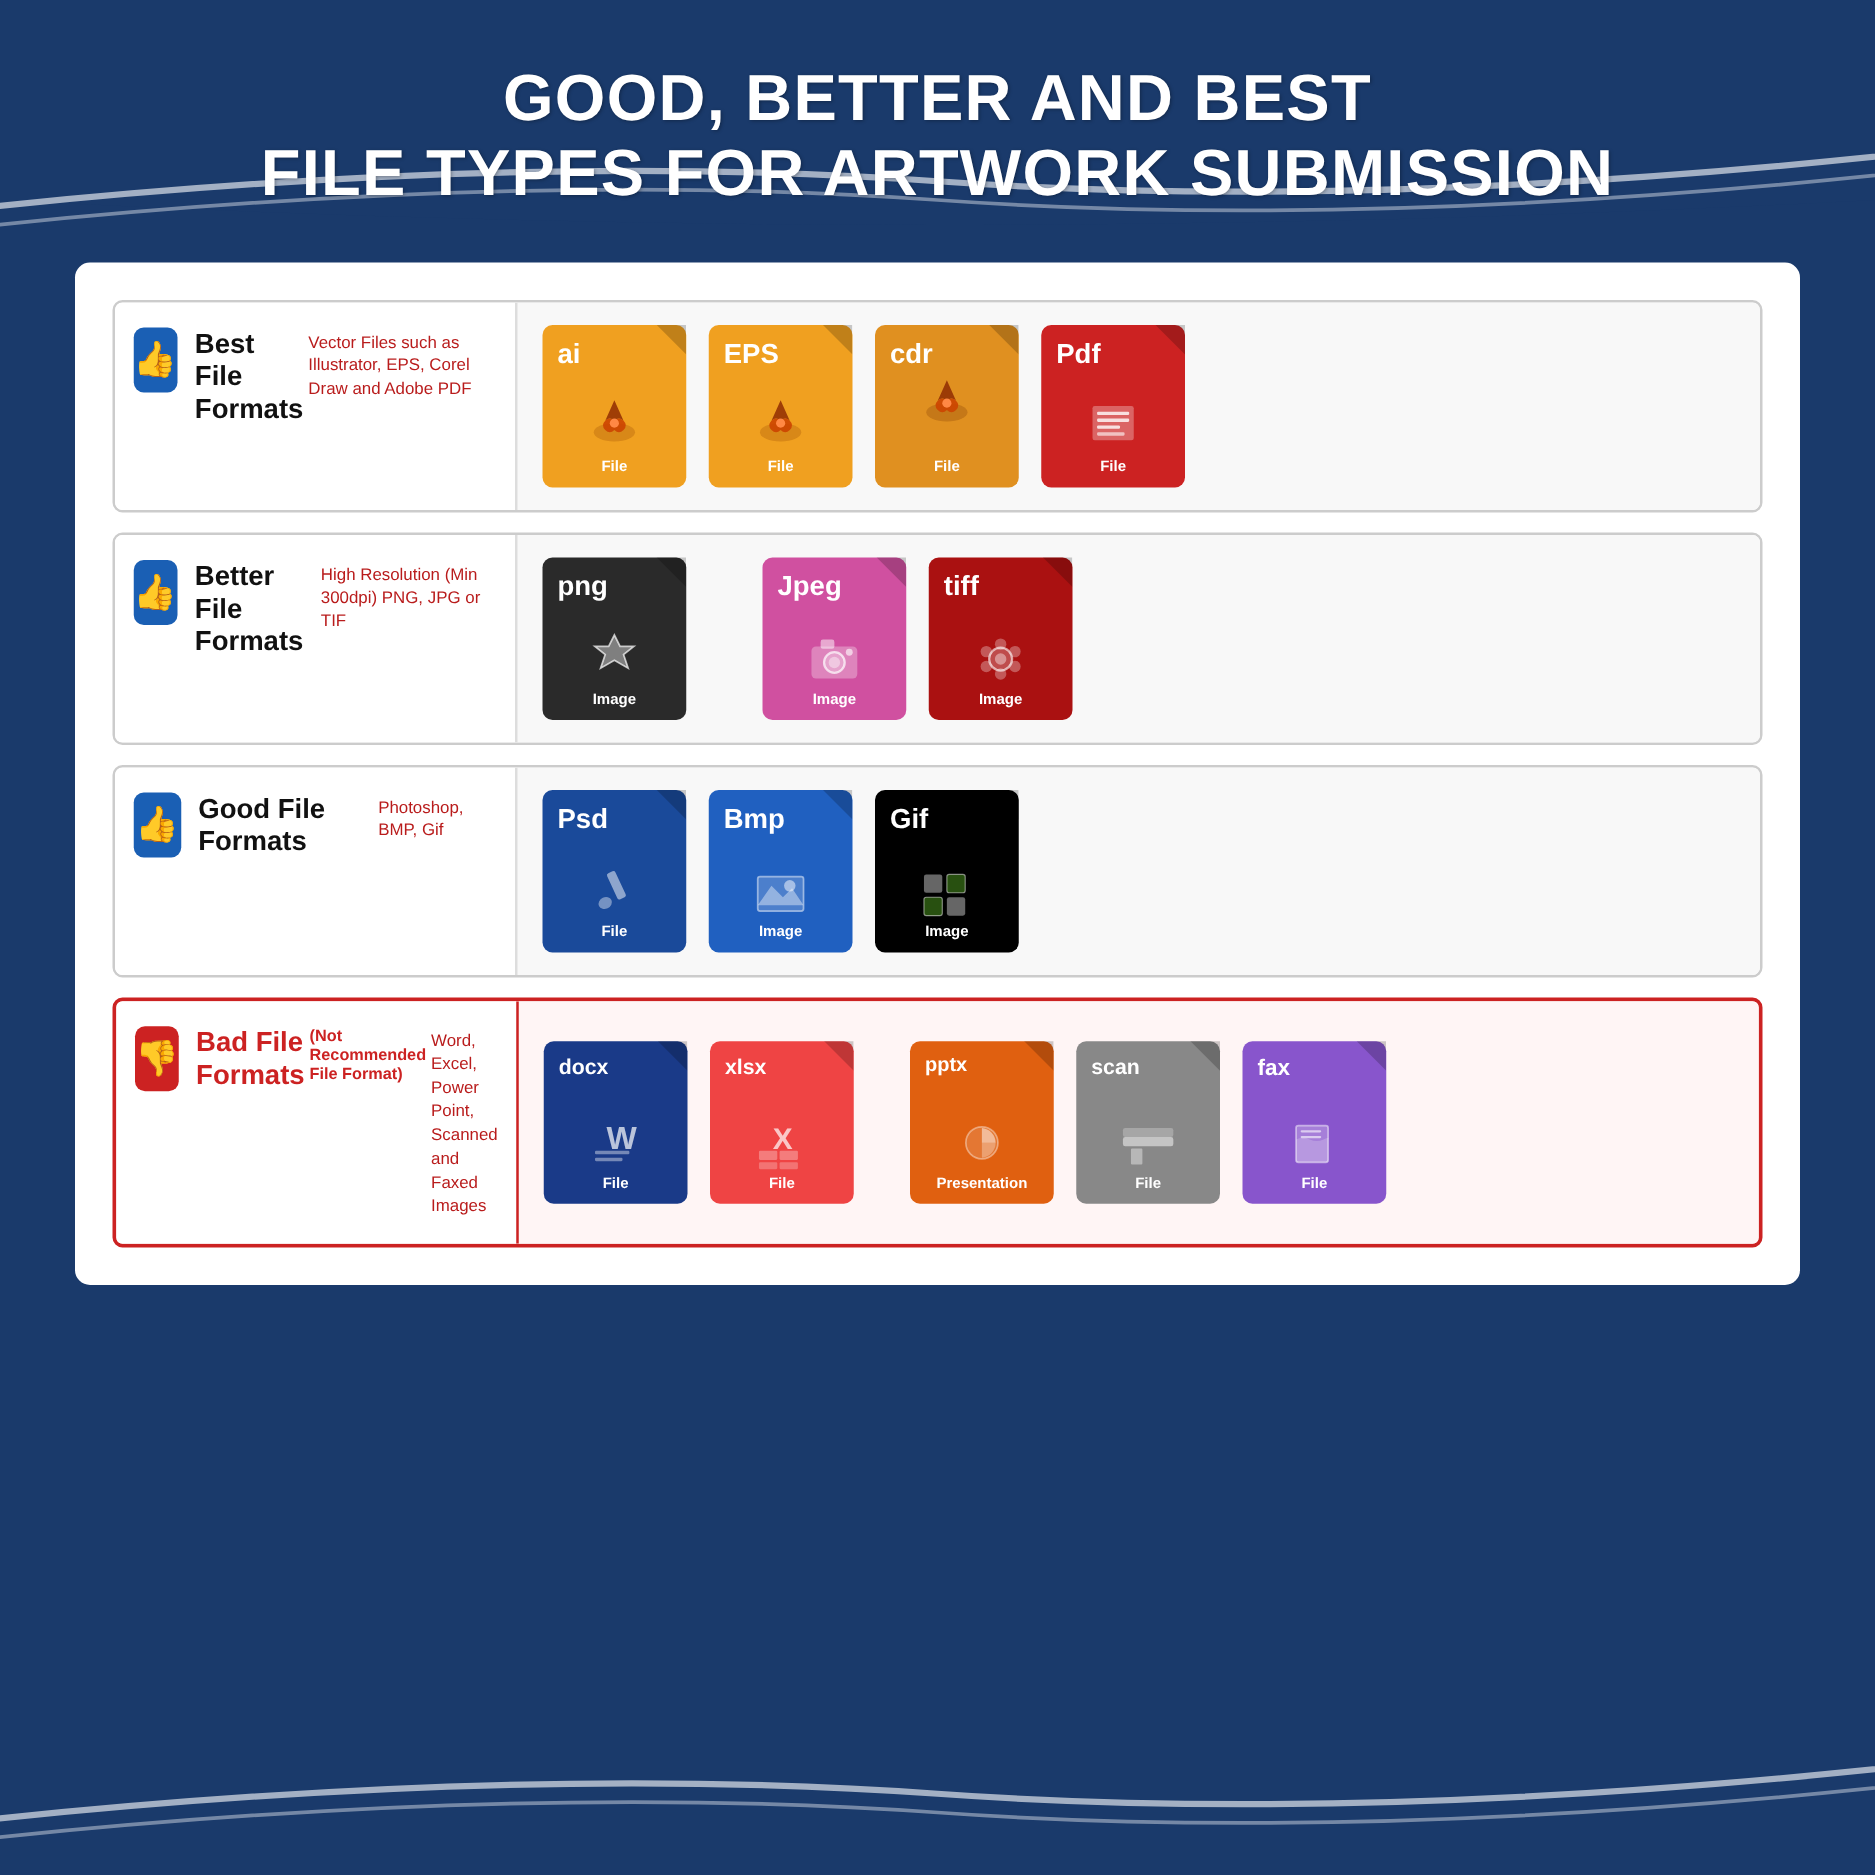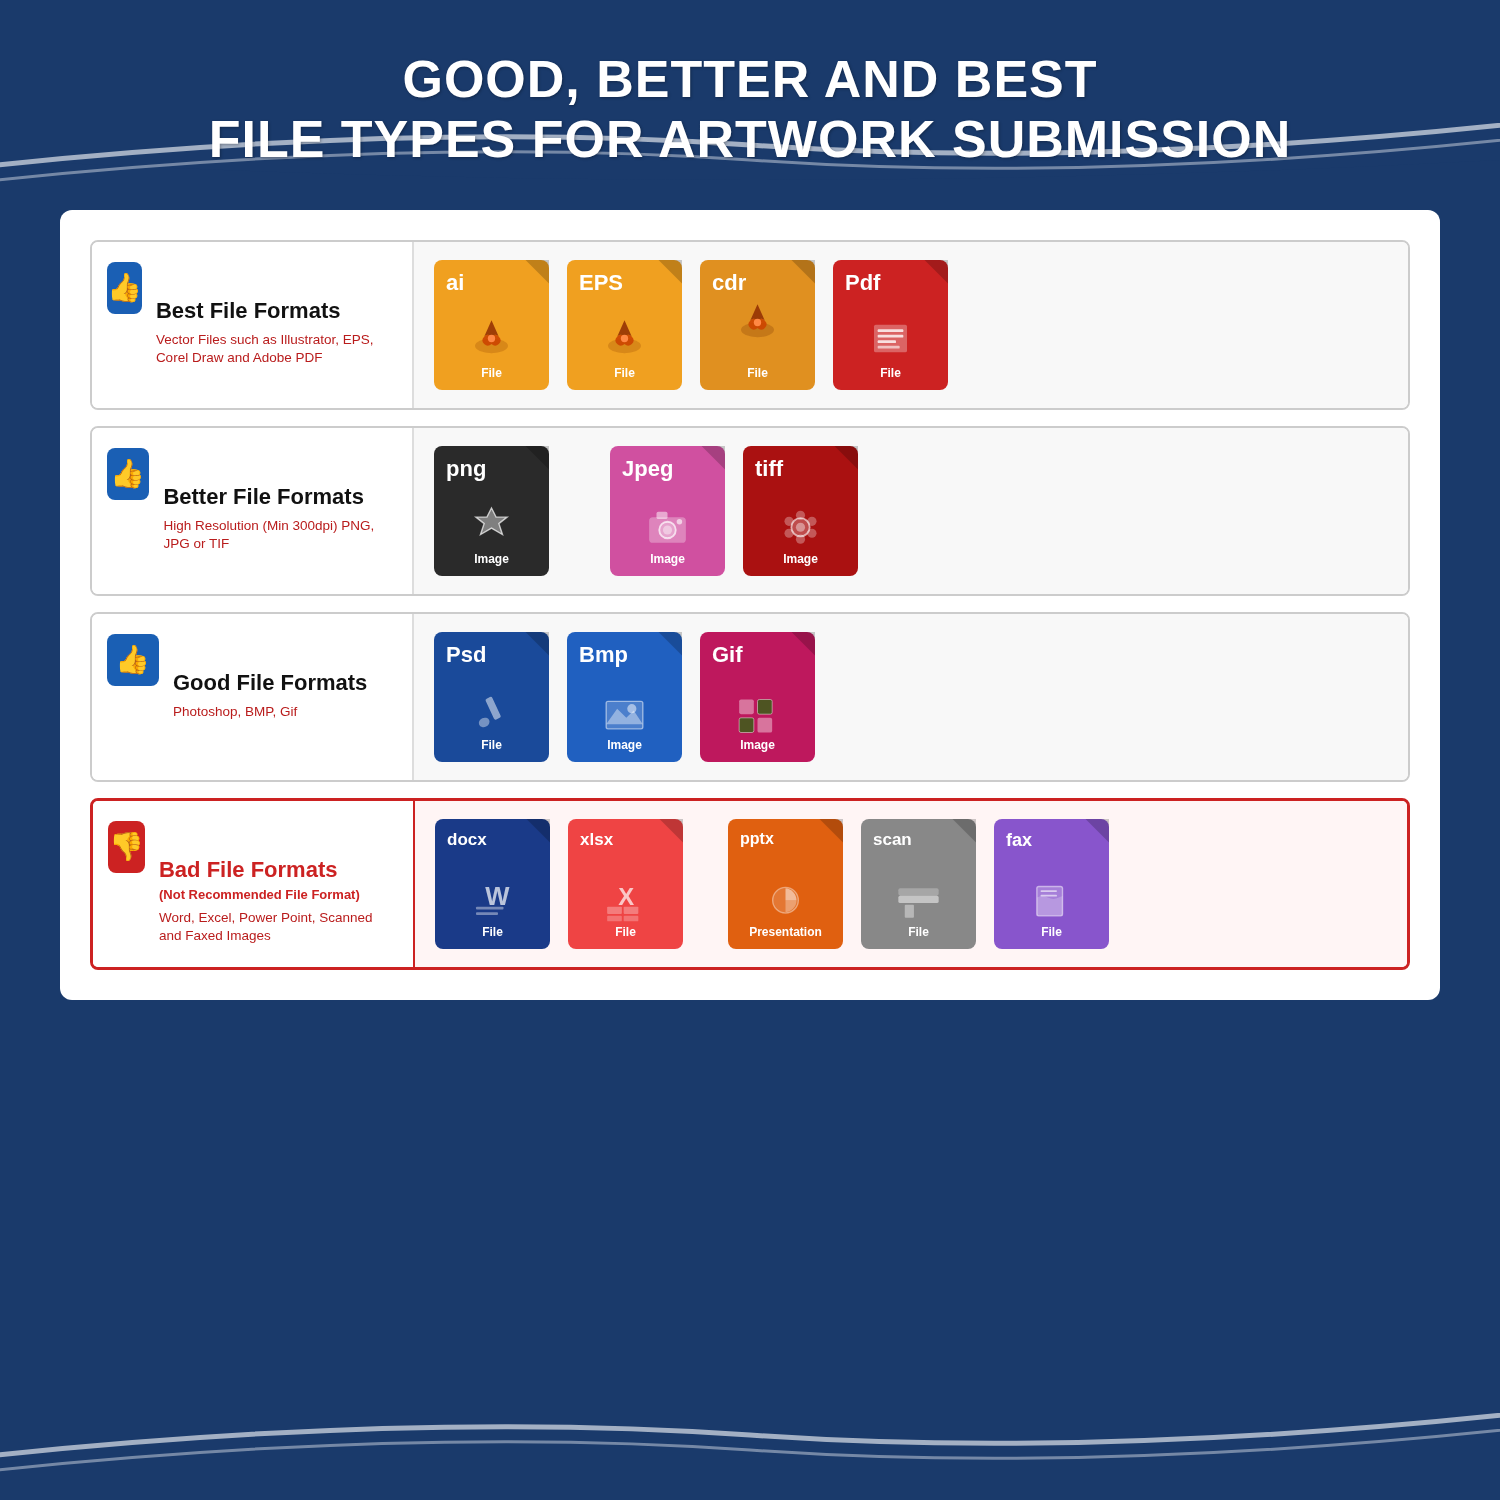--- a/index.html
+++ b/index.html
@@ -95,23 +95,21 @@
       background: #cc2222;
       border-radius: 8px;
       display: flex;
       align-items: center;
       justify-content: center;
       font-size: 28px;
     }
 
     .label-area {
       display: flex;
-      flex-direction: column;
       gap: 4px;
-      margin-top: 36px;
     }
 
     .format-title {
       font-size: 22px;
       font-weight: 900;
       color: #111;
     }
 
     .format-subtitle {
       font-size: 13px;
@@ -345,21 +343,21 @@
           <div class="file-ext">Bmp</div>
           <svg class="file-graphic" viewBox="0 0 60 60">
 
             <rect x="10" y="20" width="40" height="30" rx="2" fill="rgba(255,255,255,0.2)" stroke="rgba(255,255,255,0.5)" stroke-width="1.5"></rect>
             <polygon points="10,45 22,28 32,38 40,30 50,45" fill="rgba(255,255,255,0.4)"></polygon>
             <circle cx="38" cy="28" r="5" fill="rgba(255,255,255,0.5)"></circle>
           </svg>
           <div class="file-label">Image</div>
         </div>
 
-        <div class="file-icon" style="background:#be185d;">
+        <div class="file-icon" style="background:#000000;">
           <div class="file-ext">Gif</div>
           <svg class="file-graphic" viewBox="0 0 60 60">
 
             <rect x="10" y="18" width="16" height="16" rx="2" fill="rgba(255,255,255,0.4)"></rect>
             <rect x="30" y="18" width="16" height="16" rx="2" fill="rgba(50,100,20,0.8)" stroke="rgba(255,255,255,0.5)" stroke-width="1"></rect>
             <rect x="10" y="38" width="16" height="16" rx="2" fill="rgba(50,100,20,0.8)" stroke="rgba(255,255,255,0.5)" stroke-width="1"></rect>
             <rect x="30" y="38" width="16" height="16" rx="2" fill="rgba(255,255,255,0.4)"></rect>
           </svg>
           <div class="file-label">Image</div>
         </div>

